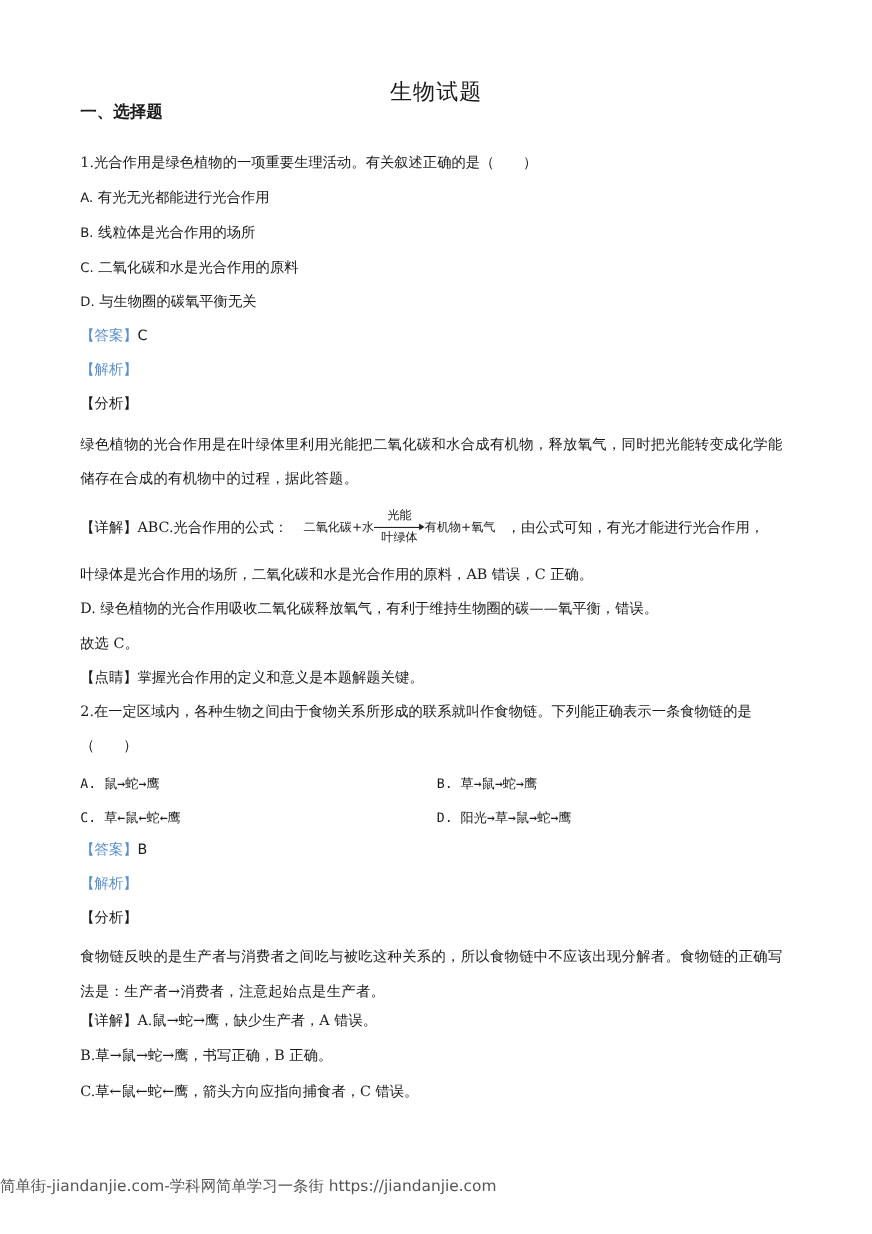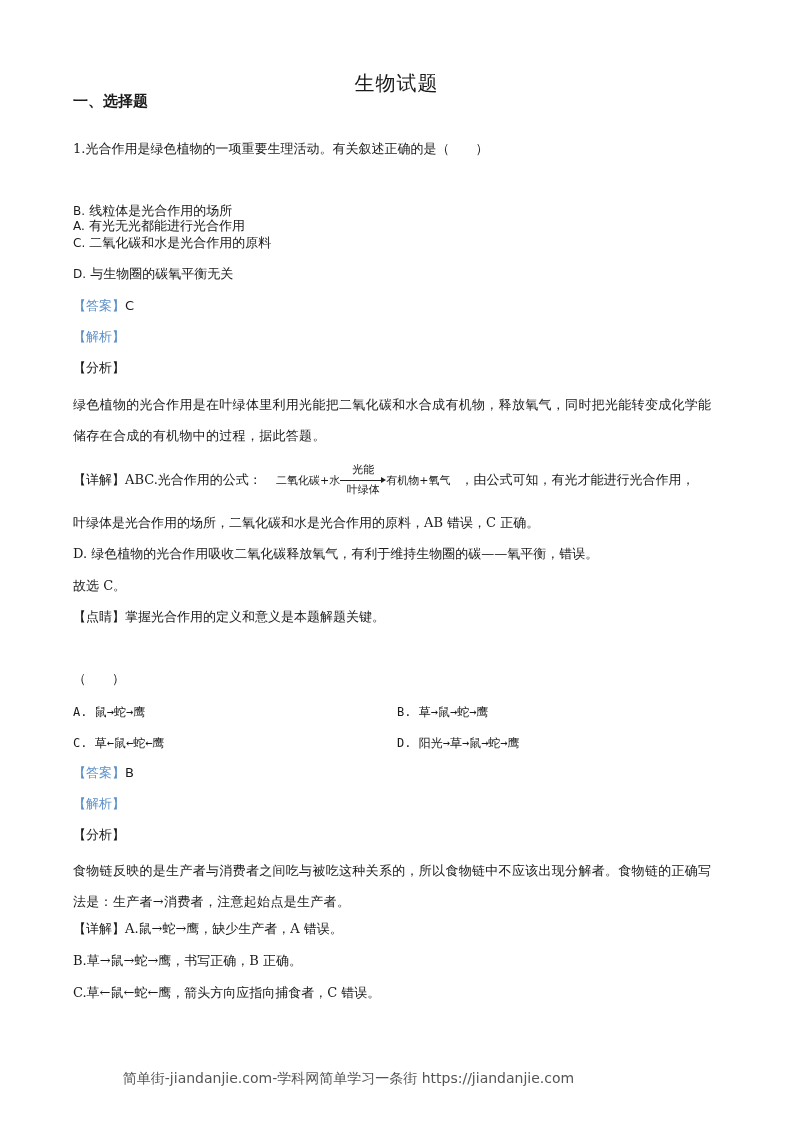--- a/index.html
+++ b/index.html
@@ -74,37 +74,37 @@
       border-left: 5px solid #222;
     }
     .formula .below {
       position: absolute; top: 20px; left: 0; width: 46px;
       font-size: 11px; line-height: 14px;
     }
     .col2 { position: absolute; left: 397px; }
     .footer {
       position: absolute;
       left: 0; width: 697px; top: 1070px;
-      text-align: center;
+      text-align: left;
       font-family: "DejaVu Sans", "Liberation Sans", sans-serif;
       font-size: 14px;
       color: #555;
     }
   </style>
 </head>
 <body>
 
 <div class="page">
 
   <div class="title">生物试题</div>
   <div class="section">一、选择题</div>
 
   <div class="line" style="top:140px;">1.光合作用是绿色植物的一项重要生理活动。有关叙述正确的是（　　）</div>
 
-  <div class="line" style="top:171px;margin-top:46px;">
+  <div class="line" style="top:171px;">
     <span class="opt">A.</span>
     <span>有光无光都能进行光合作用</span>
   </div>
   <div class="line" style="top:202px;">
     <span class="opt">B.</span>
     <span>线粒体是光合作用的场所</span>
   </div>
   <div class="line" style="top:234px;">
     <span class="opt">C.</span>
     <span>二氧化碳和水是光合作用的原料</span>
@@ -133,20 +133,21 @@
   </div>
 
   <div class="line wrap" style="top:389px; line-height:31px; letter-spacing:0.3px;">绿色植物的光合作用是在叶绿体里利用光能把二氧化碳和水合成有机物，释放氧气，同时把光能转变成化学能储存在合成的有机物中的过程，据此答题。</div>
   <div class="line" style="top:514px;">叶绿体是光合作用的场所，二氧化碳和水是光合作用的原料，AB 错误，C 正确。</div>
   <div class="line" style="top:545px;">D. 绿色植物的光合作用吸收二氧化碳释放氧气，有利于维持生物圈的碳——氧平衡，错误。</div>
   <div class="line" style="top:577px;">故选 C。</div>
   <div class="line" style="top:608px;">
     <span>【点睛】</span><span>掌握光合作用的定义和意义是本题解题关键。</span>
   </div>
 
+  <div class="line" style="top:639px;">2.在一定区域内，各种生物之间由于食物关系所形成的联系就叫作食物链。下列能正确表示一条食物链的是</div>
   <div class="line" style="top:670px;">（　　）</div>
 
   <div class="line mono" style="top:703px;">
     <span>A.</span>
     <span>鼠→蛇→鹰</span>
   </div>
   <div class="line mono col2" style="top:703px; left:397px;">
     <span>B.</span>
     <span>草→鼠→蛇→鹰</span>
   </div>

